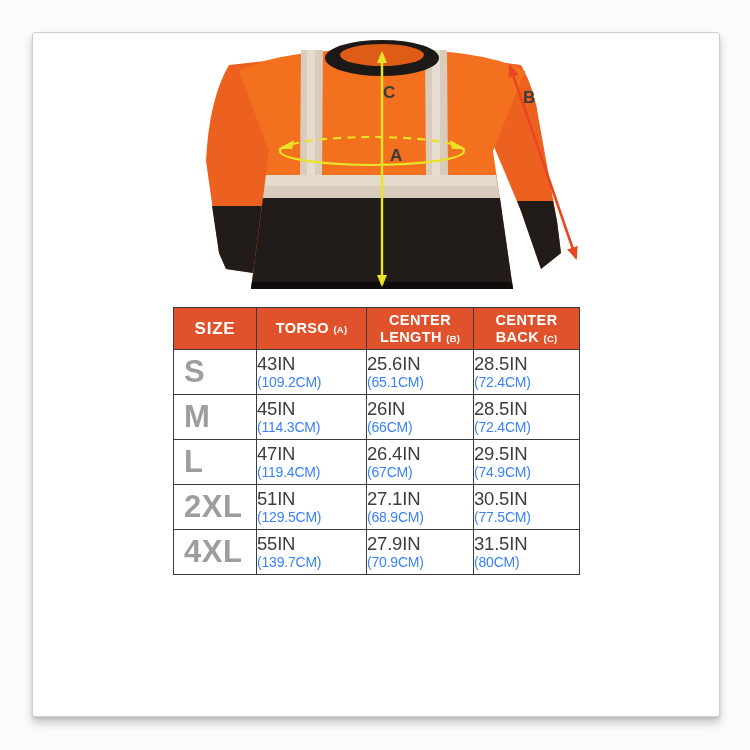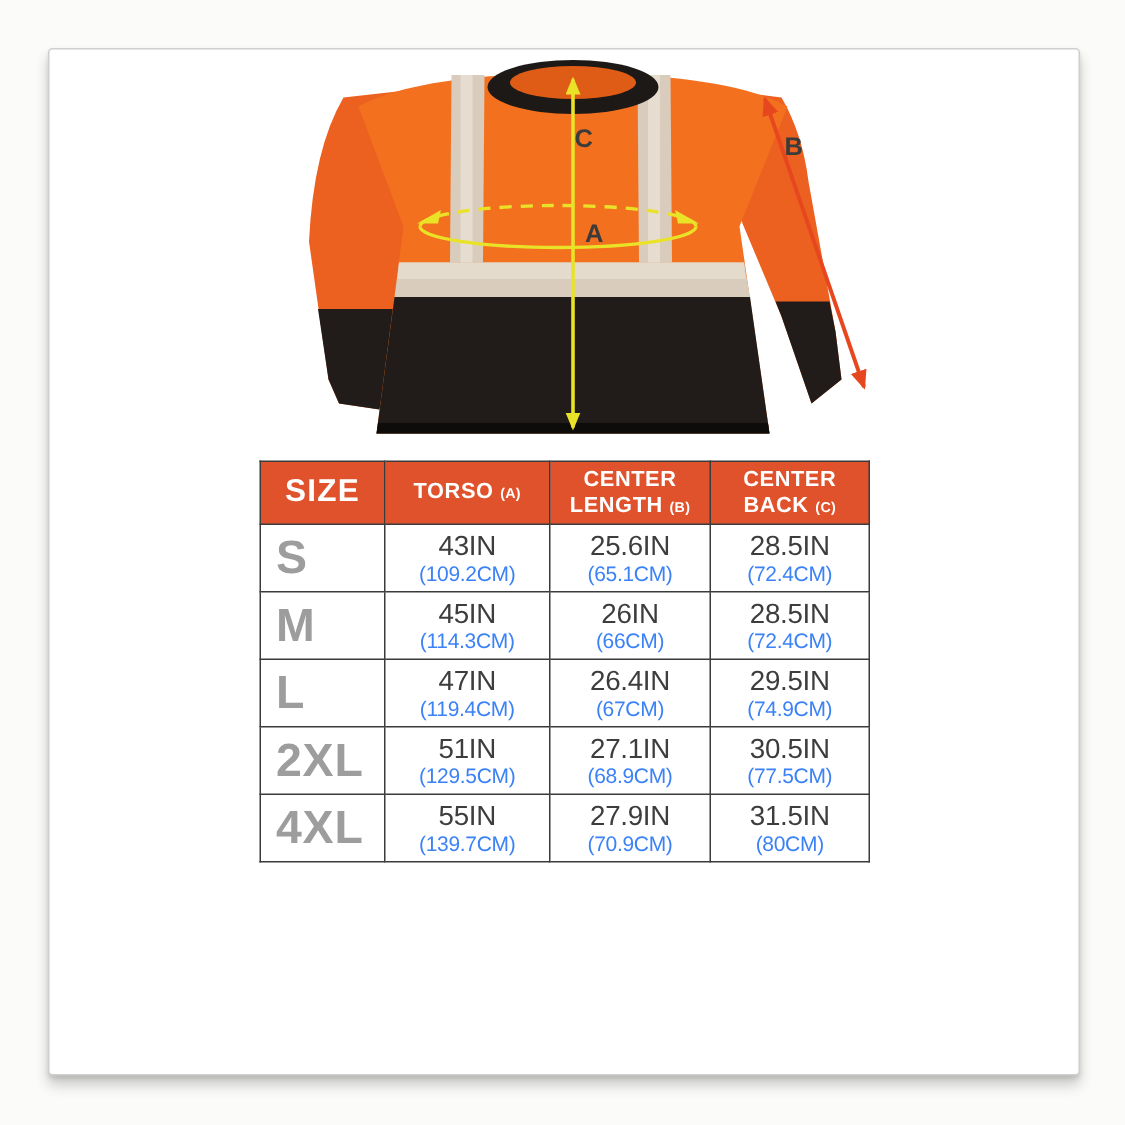--- a/index.html
+++ b/index.html
@@ -32,28 +32,28 @@
   }
   .size-table col.c1{width:83px;}
   .size-table col.c2{width:110px;}
   .size-table col.c3{width:107px;}
   .size-table col.c4{width:106px;}
   .size-table thead th{
     background:#e0522c;color:#ffffff;height:41px;
     font-weight:bold;font-size:14.5px;line-height:1.15;letter-spacing:.4px;
     text-align:center;
   }
-  .size-table thead th.col-size{font-size:21px;letter-spacing:.8px;}
+  .size-table thead th.col-size{font-size:17px;letter-spacing:.8px;}
   .hdr-ref{font-size:9.5px;letter-spacing:.2px;}
   .size-table tbody td{height:44px;background:#ffffff;}
   td.size-cell{
     font-size:31px;font-weight:bold;color:#9d9d9d;
     text-align:left;padding-left:10px;letter-spacing:.5px;
   }
-  td.val-cell{text-align:center;}
+  td.val-cell{text-align:left;}
   .val-in{font-size:18.5px;color:#3d3d3d;line-height:1.08;letter-spacing:-.2px;}
   .val-cm{font-size:14px;color:#3b82f6;line-height:1.18;letter-spacing:-.2px;}
 </style>
 </head>
 <body>
 
 <div class="card">
 
   <div class="diagram">
     <svg viewBox="0 0 440 270" width="440" height="270">

